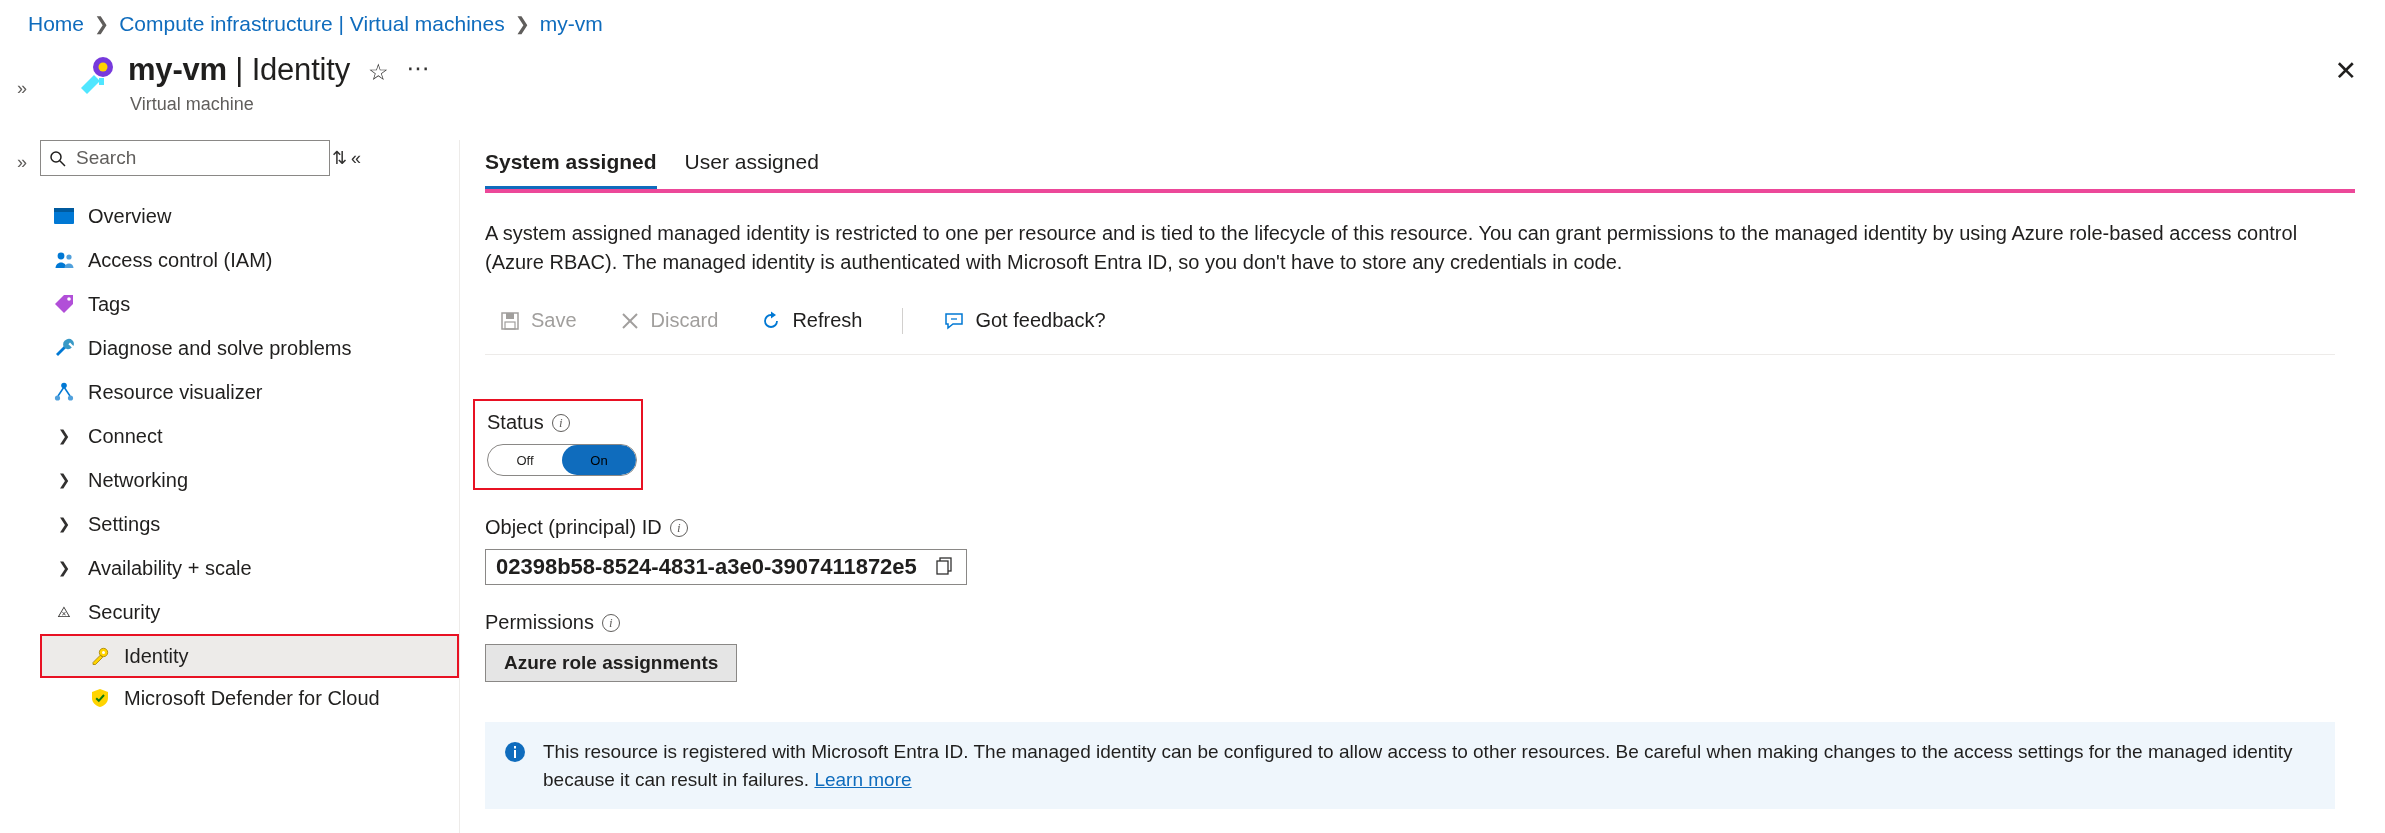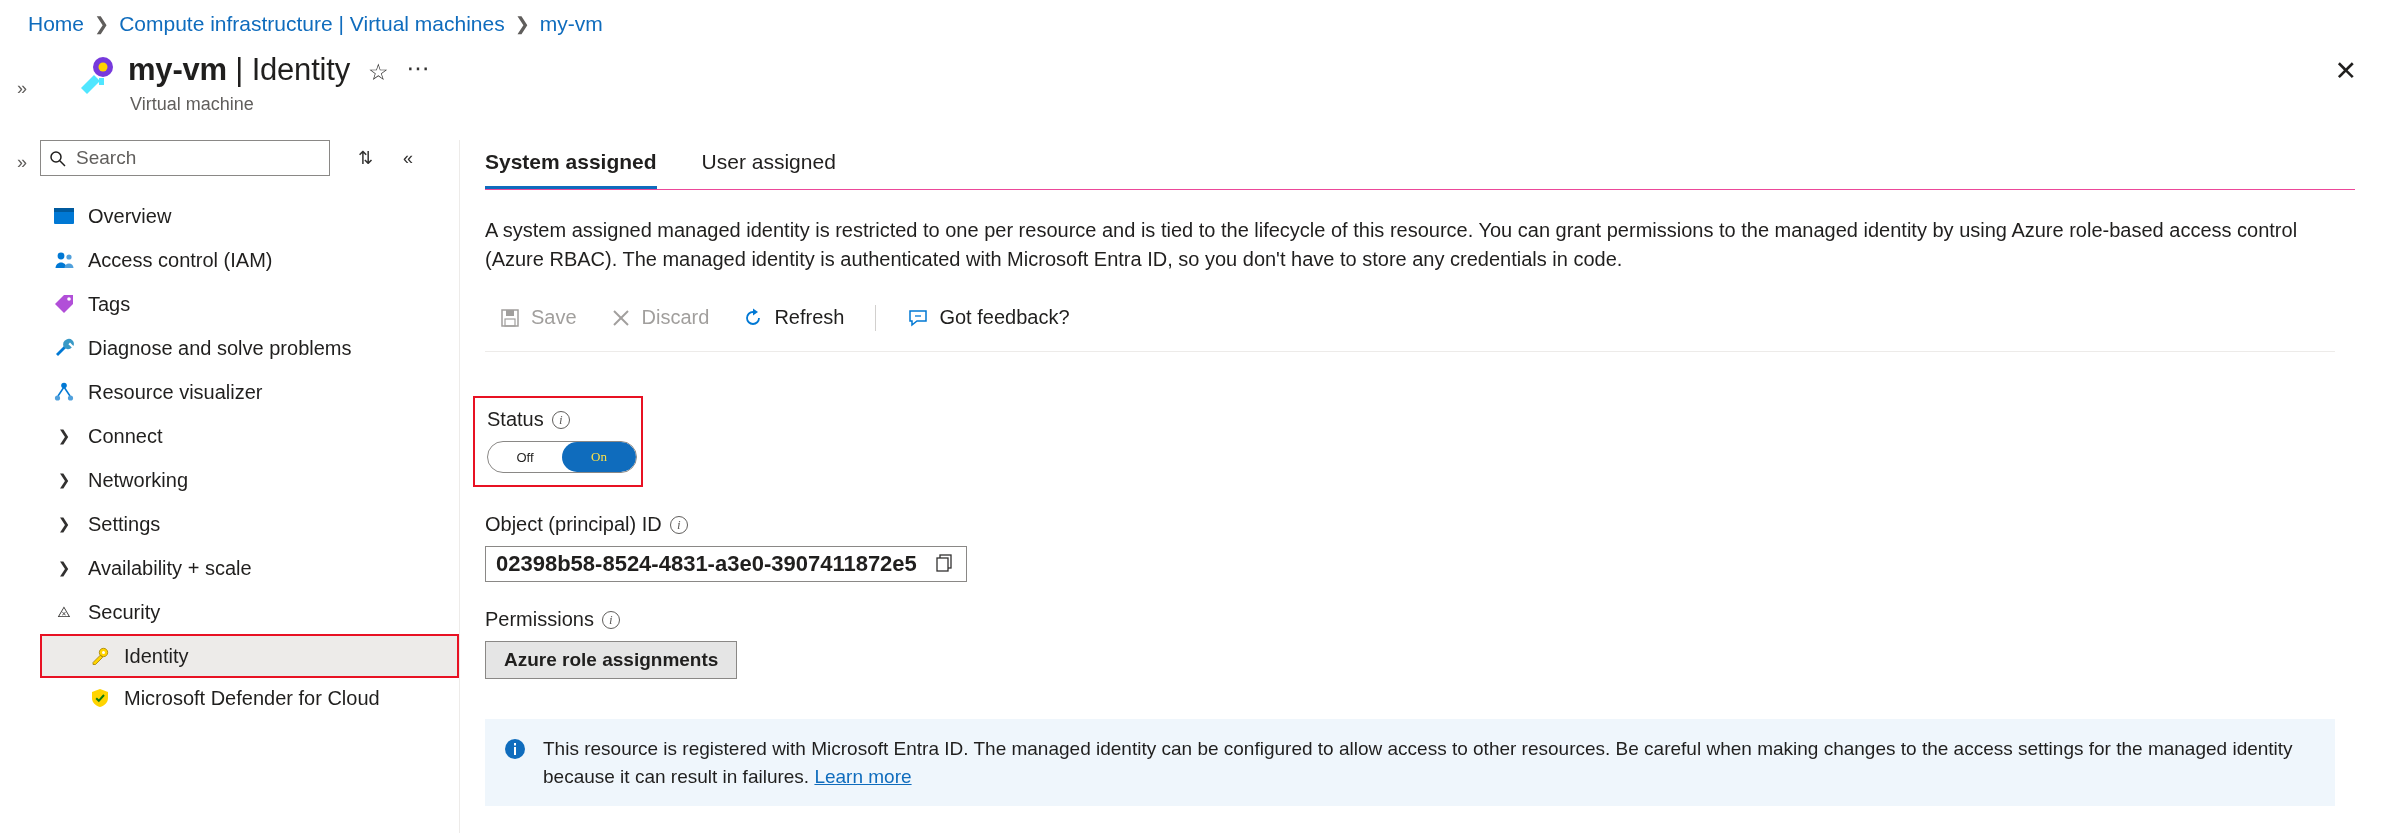--- a/index.html
+++ b/index.html
@@ -49,21 +49,21 @@
     position: absolute; top: 58px; right: 28px;
     font-size: 27px; color: #201f1e; cursor: pointer; line-height: 1;
     font-weight: 300;
   }
 
   
   .sidebar {
     position: absolute; top: 140px; left: 40px; width: 420px; height: 693px;
     border-right: 1px solid #edebe9;
   }
-  .search-row { display: flex; align-items: center; gap: 26px; }
+  .search-row { display: flex; align-items: center; gap: 0; }
   .search-box {
     width: 290px; height: 36px; border: 1px solid #8a8886; background: #fff;
     display: flex; align-items: center; padding: 0 8px; gap: 8px;
   }
   .search-box input {
     border: none; outline: none; font-size: 19px; color: #201f1e;
     width: 100%; background: transparent; font-family: "Liberation Sans", sans-serif;
   }
   .search-box input::placeholder { color: #605e5c; }
   .mag { width: 17px; height: 17px; flex: none; }
@@ -81,32 +81,32 @@
   .nav-item.selected { background: #edebe9; }
   .nav-highlight {
     position: absolute; left: 0; top: 0; width: 100%; height: 100%;
     border: 2px solid #e81123; pointer-events: none;
   }
   .nav-item.two-line { height: 62px; align-items: flex-start; padding-top: 8px; }
   .nav-item.two-line .lbl { line-height: 1.25; }
 
   
   .content { position: absolute; top: 150px; left: 485px; right: 30px; }
-  .tabs { display: flex; gap: 45px; border-bottom: 1px solid #ec4899; }
+  .tabs { display: flex; gap: 28px; border-bottom: 4px solid #ec4899; }
   .tab {
     font-size: 21px; padding-bottom: 12px; cursor: pointer; color: #201f1e;
   }
   .tab.active { font-weight: 700; border-bottom: 3px solid #0f6cbd; color: #201f1e; }
 
   .desc {
     margin-top: 26px; font-size: 20px; line-height: 1.45; color: #201f1e;
     max-width: 1840px;
   }
 
-  .cmdbar { margin-top: 24px; display: flex; align-items: center; gap: 5px; }
+  .cmdbar { margin-top: 24px; display: flex; align-items: center; gap: 14px; }
   .cmd {
     display: flex; align-items: center; gap: 10px; font-size: 20px;
     padding: 8px 14px; cursor: pointer; color: #201f1e;
   }
   .cmd.disabled { color: #a19f9d; cursor: default; }
   .cmd-sep { width: 1px; height: 26px; background: #d2d0ce; margin: 0 12px; }
   .cmd .ci { width: 22px; height: 22px; display: flex; align-items: center; justify-content: center; flex: none; }
 
   .hr { margin-top: 14px; border-top: 1px solid #edebe9; max-width: 1850px; }
 
@@ -122,21 +122,21 @@
     line-height: 1; flex: none;
   }
   .toggle {
     margin-top: 10px; width: 150px; height: 32px; border: 1px solid #8a8886;
     border-radius: 16px; display: flex; overflow: hidden; cursor: pointer; background: #fff;
   }
   .toggle .half {
     flex: 1; display: flex; align-items: center; justify-content: center;
     font-size: 13px; color: #201f1e;
   }
-  .toggle .half.on { background: #0f6cbd; color: #fde047; border-radius: 16px; font-weight: 400; font-family: Liberation Serif, serif; }
+  .toggle .half.on { background: #0f6cbd; color: #000000; border-radius: 16px; font-weight: 400; }
 
   .field-block { margin-top: 26px; }
   .ro-input {
     margin-top: 10px; width: 482px; height: 36px; border: 1px solid #8a8886;
     background: #fff; display: flex; align-items: center; padding: 0 10px;
     font-size: 22px; color: #201f1e; justify-content: space-between; font-weight: bold;
   }
   .copy-ico { width: 22px; height: 22px; cursor: pointer; flex: none; }
 
   .btn-outline {

